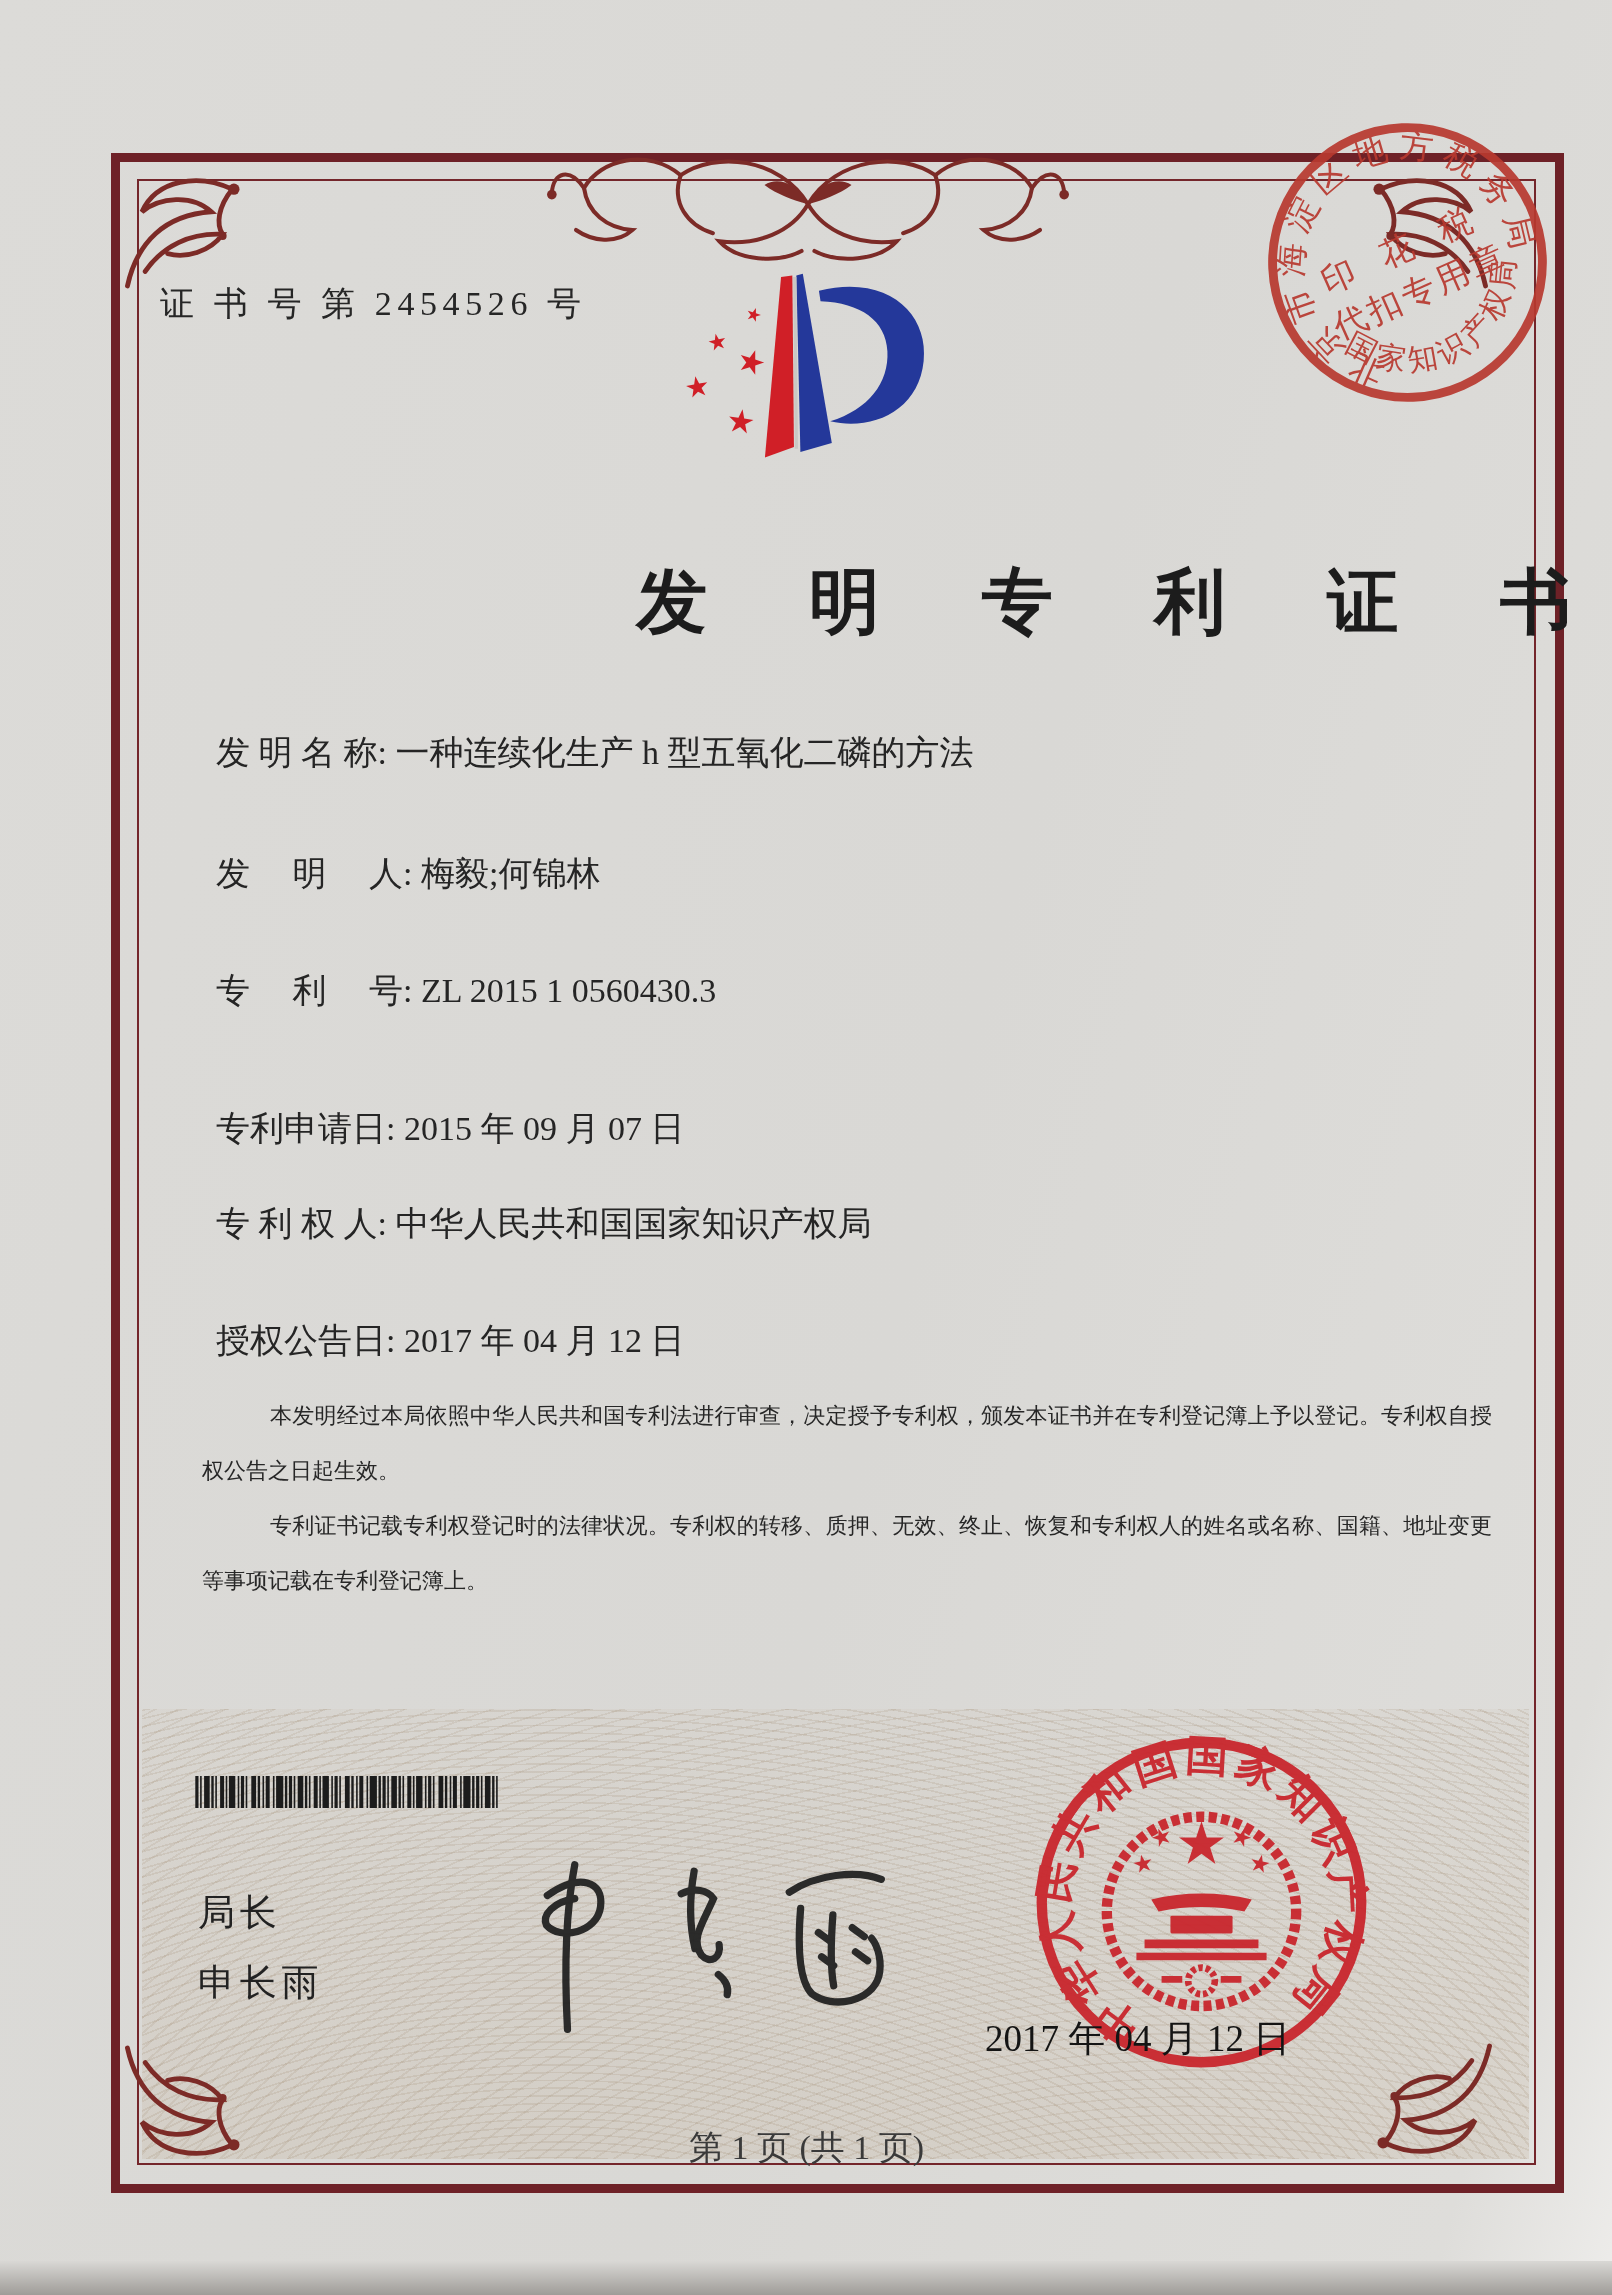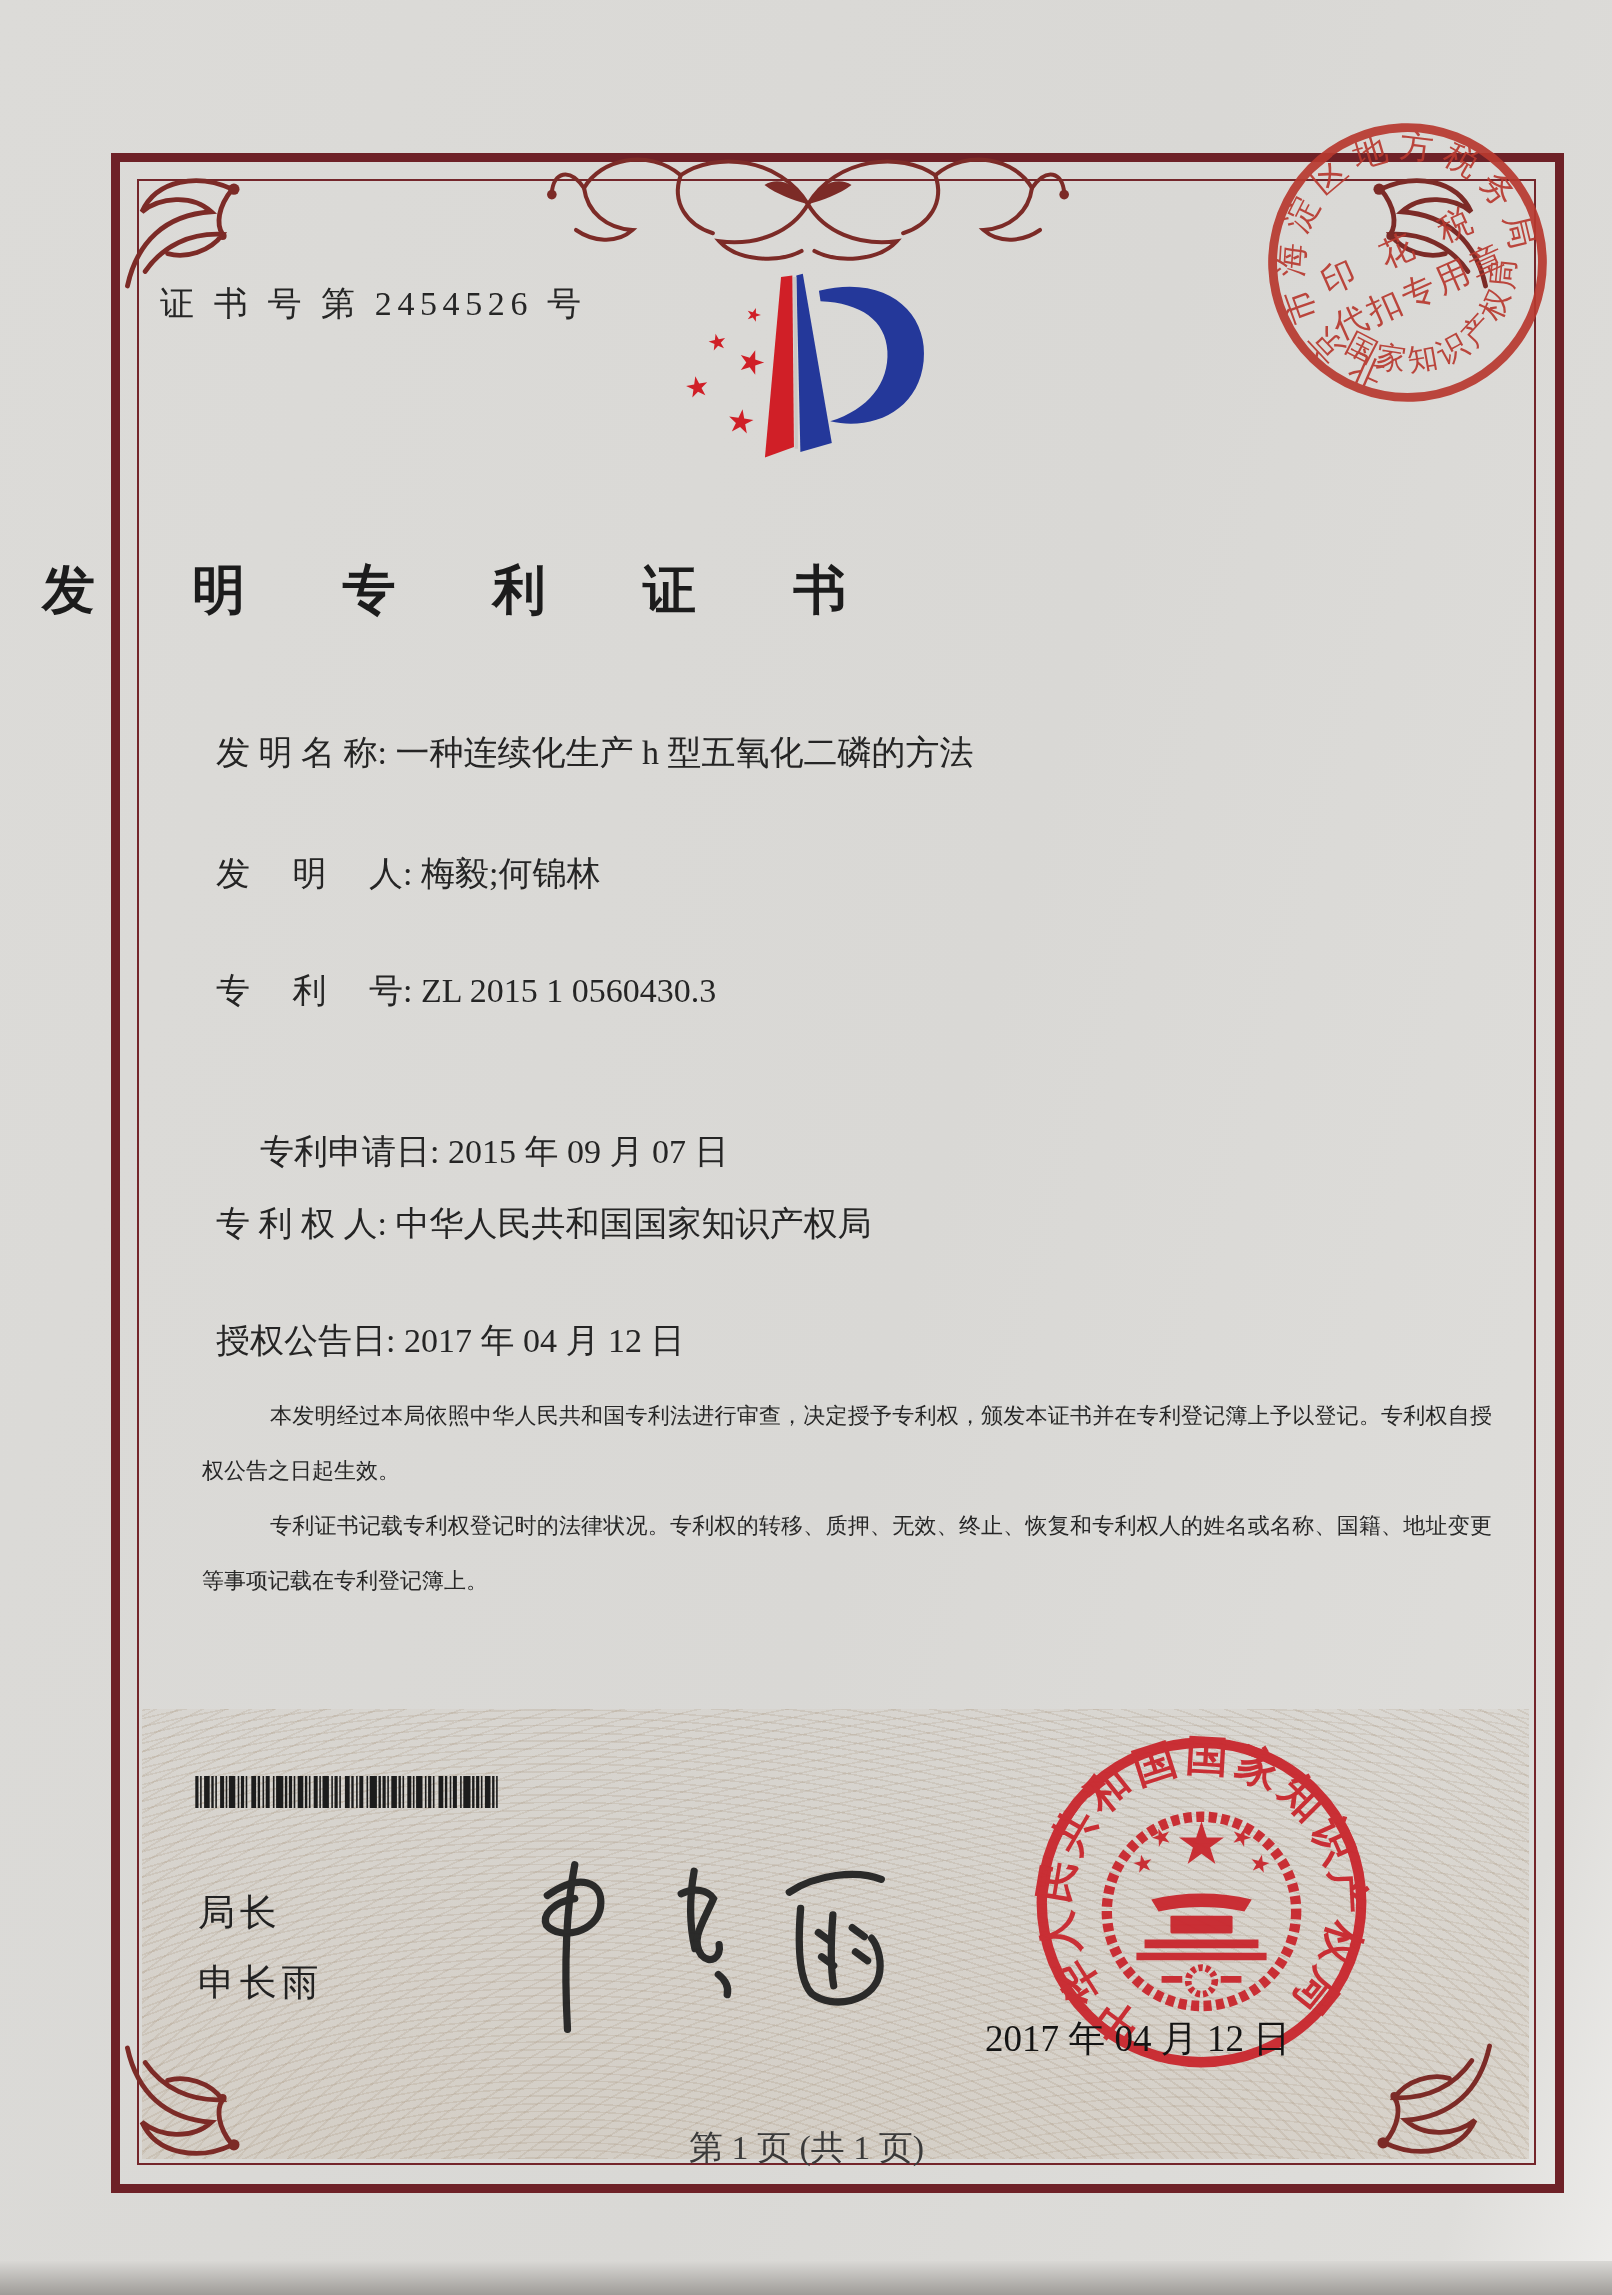--- a/index.html
+++ b/index.html
@@ -17,21 +17,21 @@
     left:142px;top:1709px;width:1387px;height:2162px;height:450px;
     background:
       repeating-radial-gradient(ellipse 1129px 726px at 30% 165%,rgba(150,125,95,.16) 0 2.4px,rgba(0,0,0,0) 2.4px 12px),
       repeating-radial-gradient(ellipse 1290px 806px at 75% 175%,rgba(150,125,95,.14) 0 2.4px,rgba(0,0,0,0) 2.4px 14.5px),
       linear-gradient(rgba(197,180,158,.10),rgba(197,180,158,.28));
   }
   .bottom-shade{left:0;top:2261px;width:1613px;height:35px;
     background:linear-gradient(#d9d8d5,#9d9a96);}
   
   .cert-no{left:160px;top:281px;font-size:34px;letter-spacing:5.6px;color:#262626;white-space:pre;}
-  .title{left:0;top:555px;width:1613px;text-align:left;font-size:53px;font-weight:bold;
+  .title{left:0;top:555px;width:1613px;text-align:right;font-size:71px;font-weight:bold;
          letter-spacing:42px;text-indent:42px;color:#1c1c1c;white-space:pre;}
   .field-row{left:216px;font-size:34px;white-space:pre;color:#252525;}
   .field-label{white-space:pre;}
   .paragraphs{left:202px;top:1388px;width:1290px;font-size:22px;line-height:55px;
               text-align:justify;color:#272727;}
   .paragraphs p{margin:0;text-indent:68px;}
   .signer-title{left:198px;top:1888px;font-size:37px;letter-spacing:4.8px;color:#222;}
   .signer-name{left:198px;top:1958px;font-size:37px;letter-spacing:4.8px;color:#222;}
   .seal-date{left:985px;top:2014px;font-size:37px;color:#141414;white-space:pre;z-index:6;}
   .footer-page{left:0;top:2125px;width:1613px;text-align:center;font-size:34px;color:#3a3a3a;white-space:pre;}
@@ -114,21 +114,21 @@
         <textPath href="#taxBot" startOffset="10">国家知识产权局</textPath>
       </text>
     </g>
   </svg>
 
   <div class="abs title">发 明 专 利 证 书</div>
 
   <div class="abs field-row" style="top:851px;"><span class="field-label">发　 明　 人: </span><span>梅毅;何锦林</span></div>
   <div class="abs field-row" style="top:730px;"><span class="field-label">发 明 名 称: </span><span>一种连续化生产 h 型五氧化二磷的方法</span></div>
   <div class="abs field-row" style="top:968px;"><span class="field-label">专　 利　 号: </span><span>ZL 2015 1 0560430.3</span></div>
-  <div class="abs field-row" style="top:1129px;margin-left:44px;"><span class="field-label">专利申请日: </span><span>2015 年 09 月 07 日</span></div>
+  <div class="abs field-row" style="top:1106px;"><span class="field-label">专利申请日: </span><span>2015 年 09 月 07 日</span></div>
   <div class="abs field-row" style="top:1201px;"><span class="field-label">专 利 权 人: </span><span>中华人民共和国国家知识产权局</span></div>
   <div class="abs field-row" style="top:1318px;"><span class="field-label">授权公告日: </span><span>2017 年 04 月 12 日</span></div>
 
   <div class="abs paragraphs">
     <p>本发明经过本局依照中华人民共和国专利法进行审查，决定授予专利权，颁发本证书并在专利登记簿上予以登记。专利权自授权公告之日起生效。</p>
     <p>专利证书记载专利权登记时的法律状况。专利权的转移、质押、无效、终止、恢复和专利权人的姓名或名称、国籍、地址变更等事项记载在专利登记簿上。</p>
   </div>
 
   <svg class="abs z3" style="left:194px;top:1776px;" width="305" height="32" viewBox="0 0 378 40">
     <path d="M0,20 H378" stroke="#1c1c1c" stroke-width="40" stroke-dasharray="4 2 2 3 7 2 3 2 2 4 5 2 2 2 8 3 2 2 4 2 2 5 6 2 3 3 2 2 5 4 2 2 9 2 3 2"></path>

